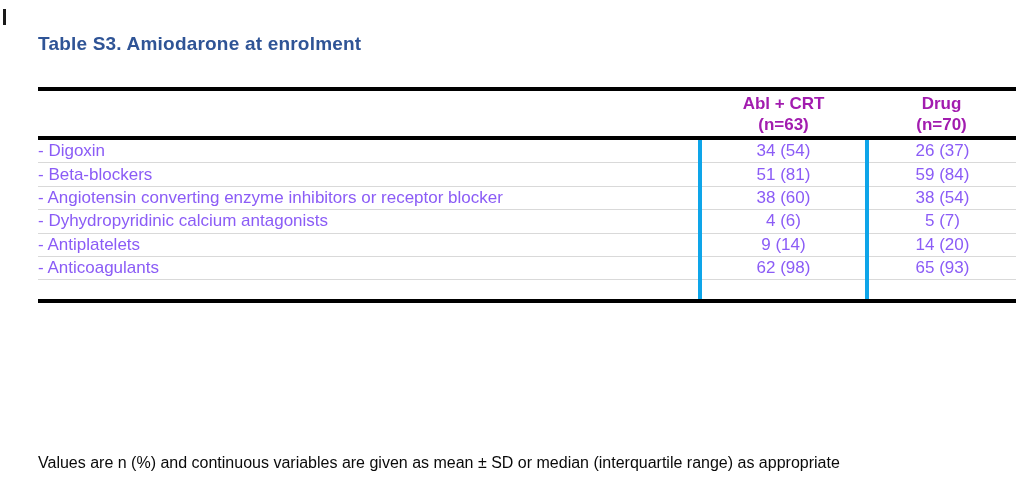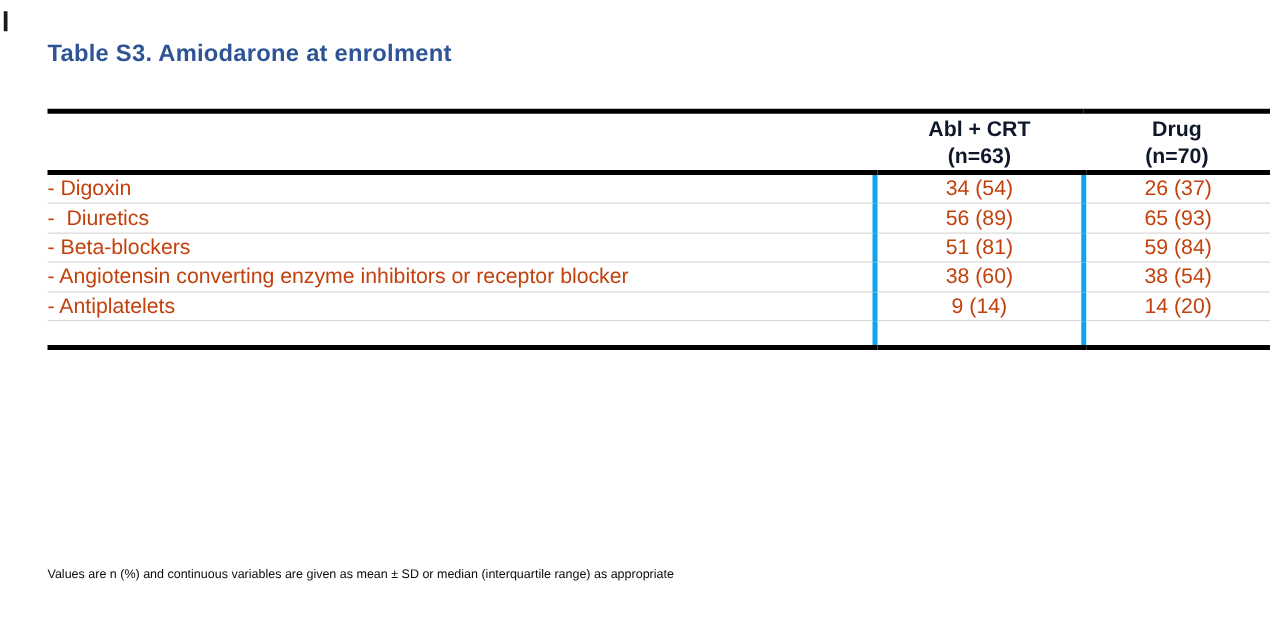--- a/index.html
+++ b/index.html
@@ -45,50 +45,50 @@
   table.med-table th {
     border-top: 4px solid #000000;
     border-bottom: 4px solid #000000;
     height: 45px;
     font-size: 17px;
     font-weight: bold;
     line-height: 21px;
     text-align: center;
     vertical-align: middle;
     padding: 0;
-    color: #0f172a;
+    color: #a21caf;
   }
   table.med-table td {
     height: 22.4px;
     font-size: 17px;
     padding: 0;
     border-bottom: 1px solid #d9d9d9;
     vertical-align: middle;
-    color: #c2410c;
+    color: #8b5cf6;
     margin-left: 12px;
   }
   td.label-cell {
     padding-left: 15px;
     text-align: left;
     white-space: pre;
     overflow: hidden;
   }
   td.value-cell {
     text-align: center;
     border-left: 4px solid #0ea5e9;
   }
   tr.empty-row td {
     height: 19px;
     border-bottom: 4px solid #000000;
   }
   .footnote {
     position: absolute;
     left: 38px;
     top: 454px;
-    font-size: 10px;
+    font-size: 16px;
     color: #0a0a0a;
     font-family: "Liberation Sans", sans-serif;
   }
 </style>
 </head>
 <body>
 
 <div class="corner-mark"></div>
 
 <div class="page-title">Table S3. Amiodarone at enrolment</div>
@@ -112,38 +112,43 @@
       </th>
     </tr>
   </thead>
   <tbody>
   <tr>
     <td class="label-cell">- Digoxin</td>
     <td class="value-cell">34 (54)</td>
     <td class="value-cell">26 (37)</td>
   </tr>
       <tr>
-    <td class="label-cell">-  Diuretics</td>
-    <td class="value-cell">56 (89)</td>
-    <td class="value-cell">65 (93)</td>
-  </tr>
-      <tr>
     <td class="label-cell">- Beta-blockers</td>
     <td class="value-cell">51 (81)</td>
     <td class="value-cell">59 (84)</td>
   </tr>
       <tr>
     <td class="label-cell">- Angiotensin converting enzyme inhibitors or receptor blocker</td>
     <td class="value-cell">38 (60)</td>
     <td class="value-cell">38 (54)</td>
   </tr>
       <tr>
+    <td class="label-cell">- Dyhydropyridinic calcium antagonists</td>
+    <td class="value-cell">4 (6)</td>
+    <td class="value-cell">5 (7)</td>
+  </tr>
+      <tr>
     <td class="label-cell">- Antiplatelets</td>
     <td class="value-cell">9 (14)</td>
     <td class="value-cell">14 (20)</td>
+  </tr>
+      <tr>
+    <td class="label-cell">- Anticoagulants</td>
+    <td class="value-cell">62 (98)</td>
+    <td class="value-cell">65 (93)</td>
   </tr>
       <tr class="empty-row">
     <td class="label-cell"></td>
     <td class="value-cell"></td>
     <td class="value-cell"></td>
   </tr>
     </tbody>
 </table>
 
 <div class="footnote">Values are n (%) and continuous variables are given as mean ± SD or median (interquartile range) as appropriate</div>

